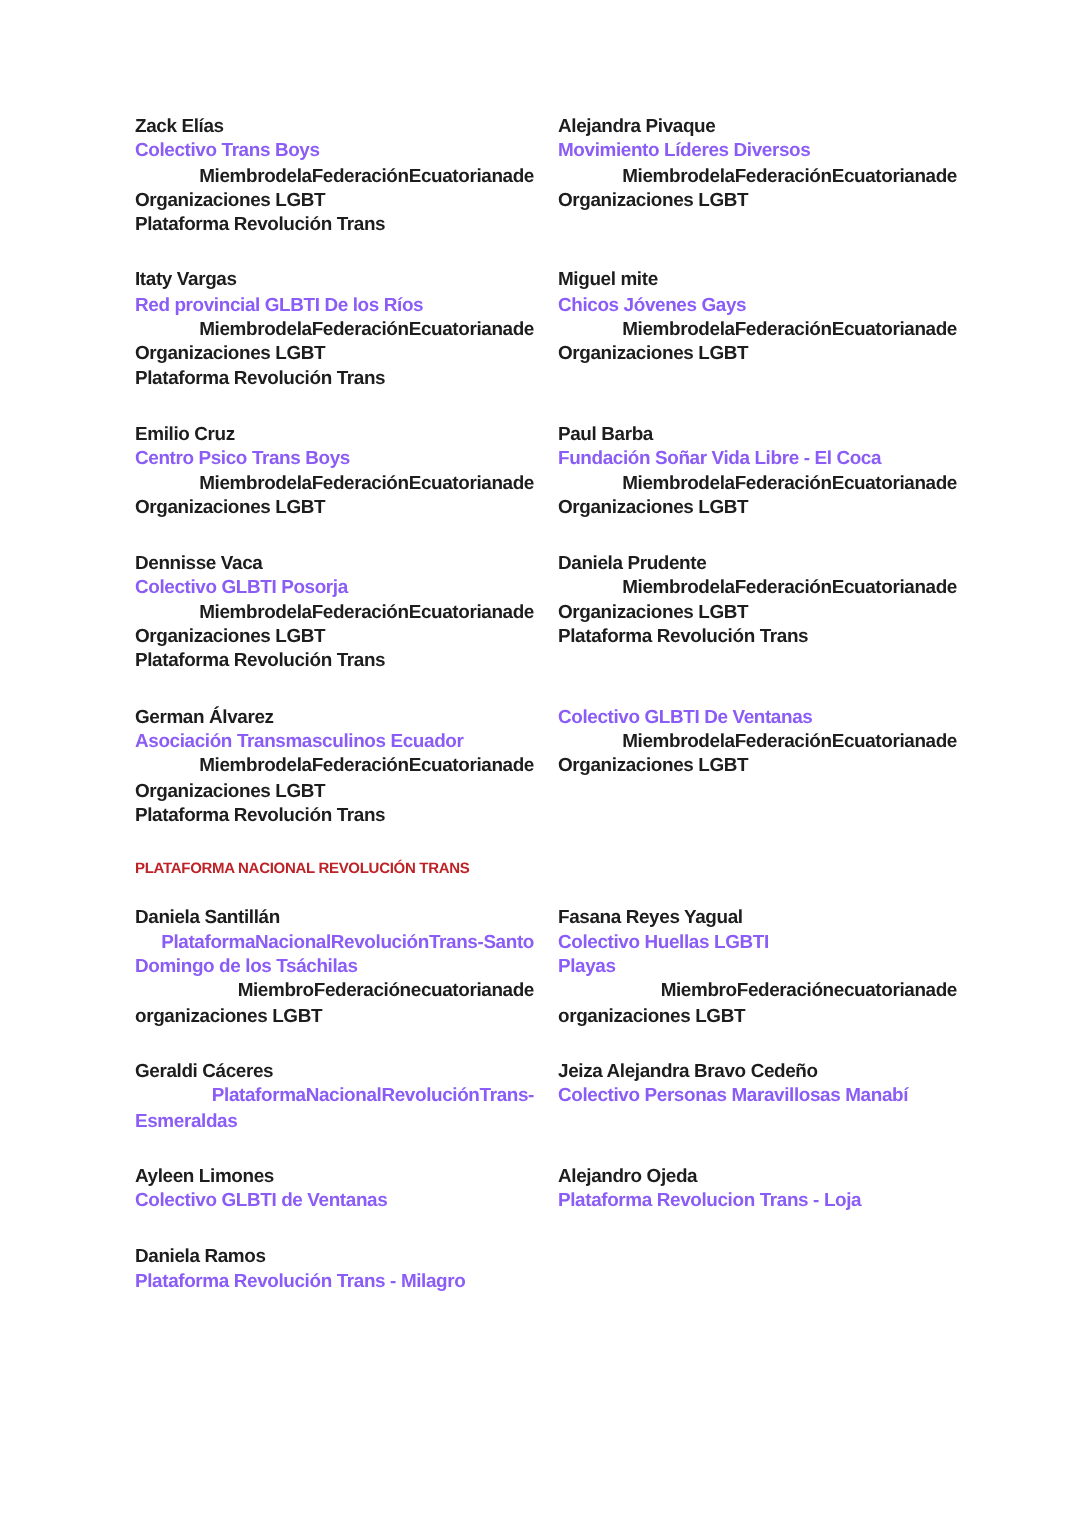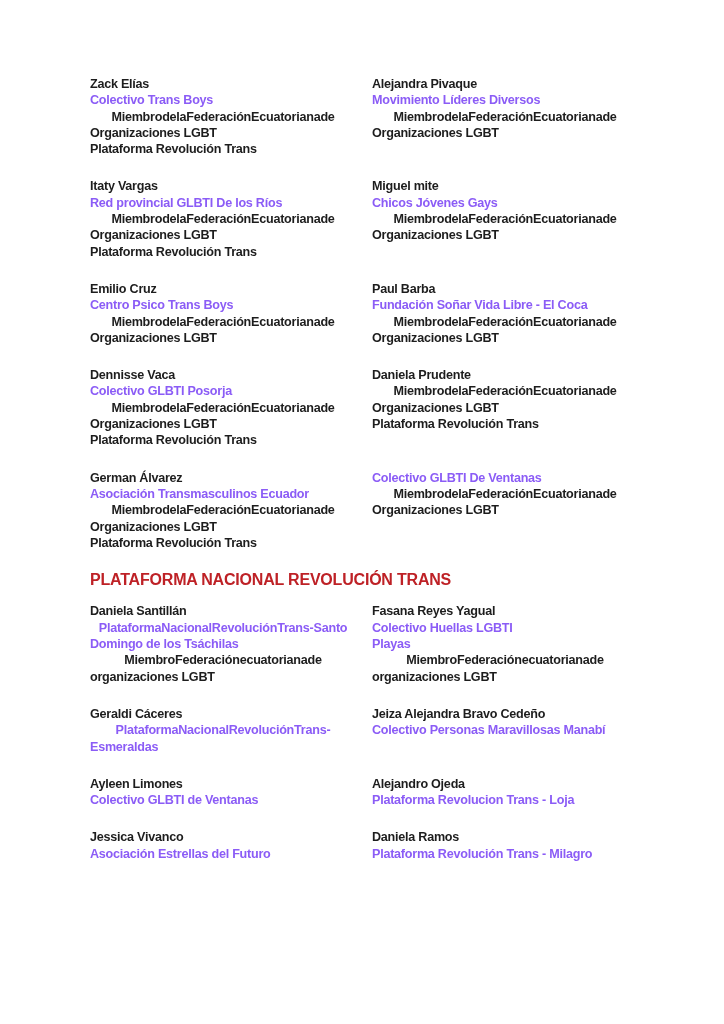--- a/index.html
+++ b/index.html
@@ -22,24 +22,24 @@
   .entry{width:266px;}
   .ln{
     font-size:12.6px;
     line-height:16.3px;
     letter-spacing:-0.25px;
     color:#1d1d1d;
     white-space:nowrap;
   }
   .org{color:#8b5cf6;}
   
-  .flexjust{display:flex;justify-content:center;white-space:normal;}
+  .flexjust{display:flex;justify-content:flex-end;white-space:normal;}
   .flexjust span{white-space:nowrap;}
   .heading{
-    font-size:16px;
+    font-size:10px;
     line-height:16.3px;
     letter-spacing:-0.2px;
     color:#be2126;
     margin:0 0 15px 0;
   }
 </style>
 </head>
 <body>
 
 <div class="page">
@@ -252,22 +252,18 @@
       <div class="ln org">Colectivo GLBTI de Ventanas</div>
     </div>
     <div class="entry">
       <div class="ln name">Alejandro Ojeda</div>
       <div class="ln org">Plataforma Revolucion Trans - Loja</div>
     </div>
   </div>
 
   <div class="row">
     <div class="entry">
-      <div class="ln name">Jessica Vivanco</div>
-      <div class="ln org">Asociación Estrellas del Futuro</div>
-    </div>
-    <div class="entry">
       <div class="ln name">Daniela Ramos</div>
       <div class="ln org">Plataforma Revolución Trans - Milagro</div>
     </div>
   </div>
 
 </div>
 
 </body></html>

